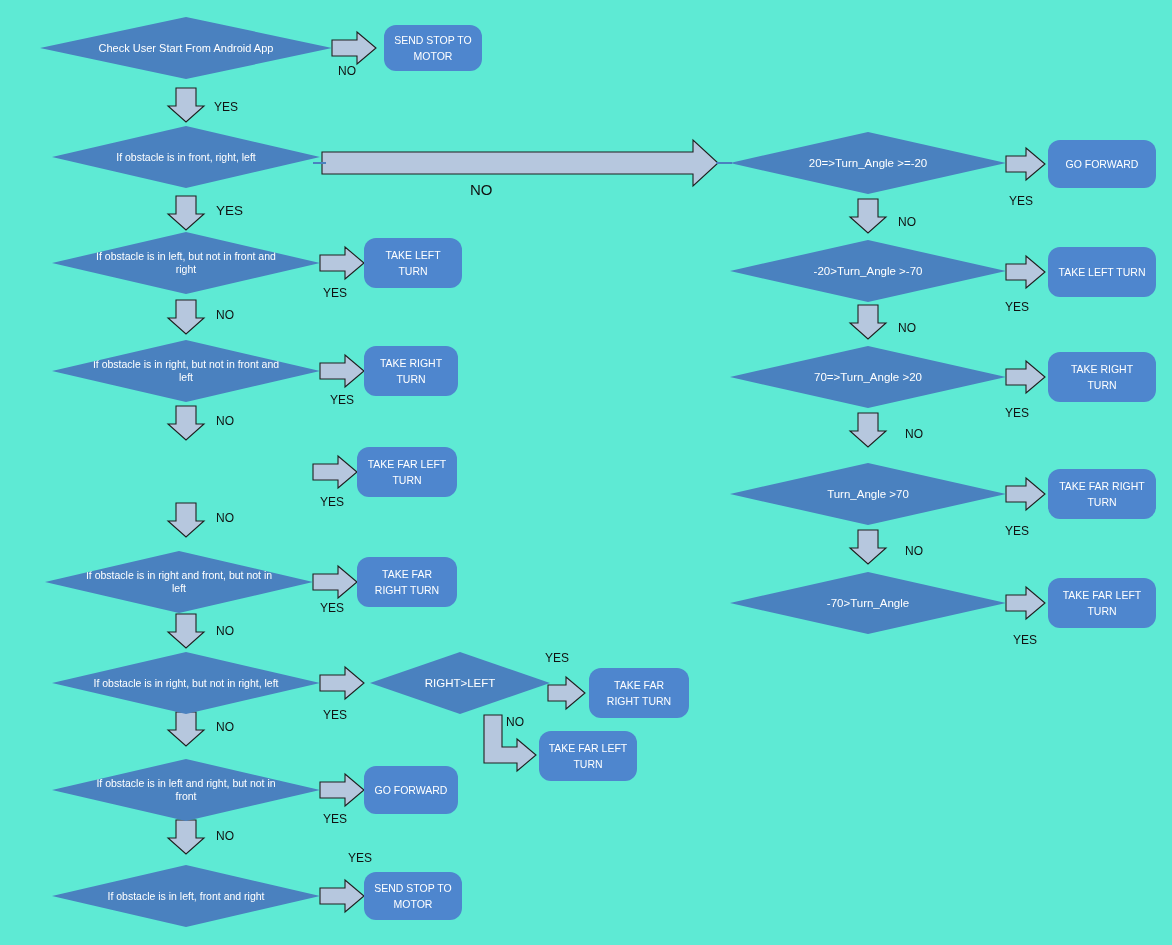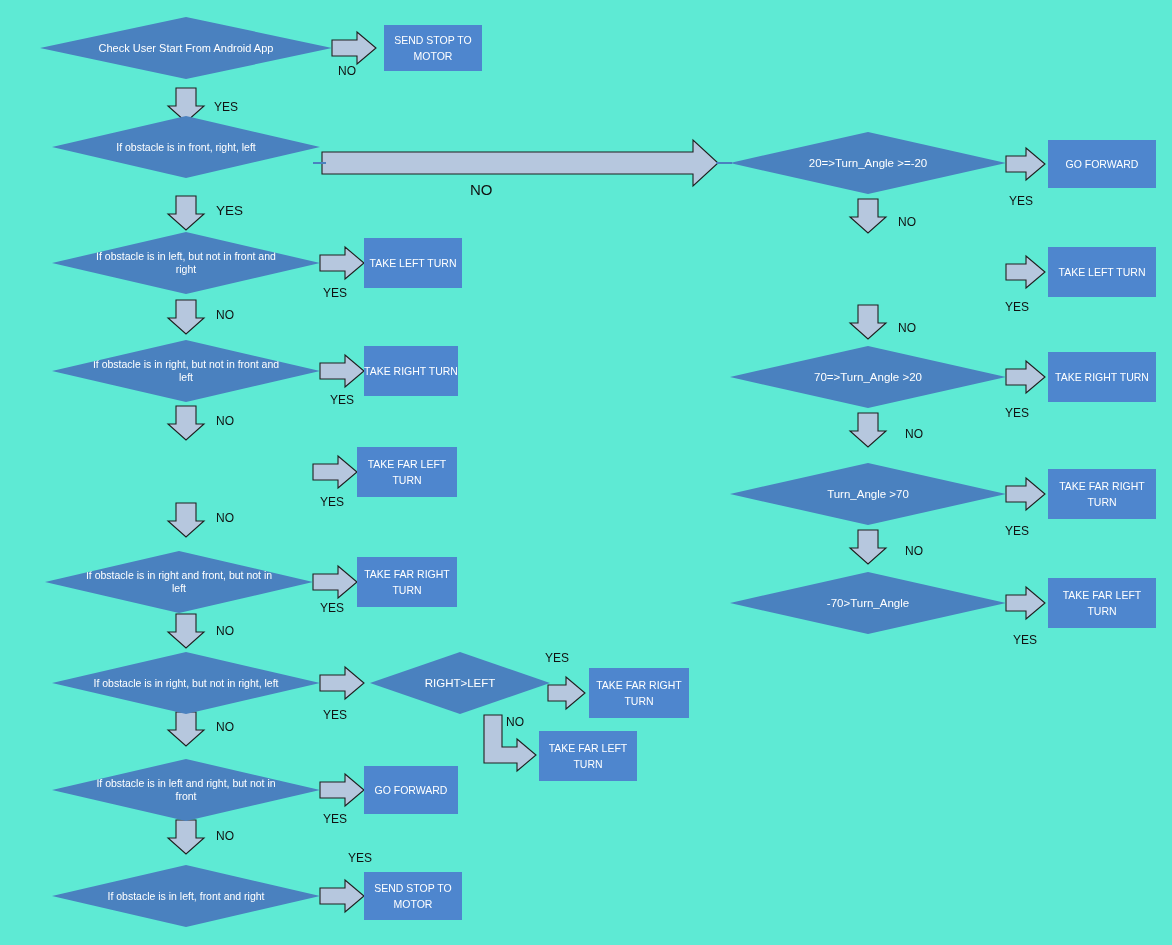--- a/index.html
+++ b/index.html
@@ -52,21 +52,22 @@
   
   .box {
     display: flex;
     align-items: center;
     justify-content: center;
     text-align: center;
     color: #ffffff;
     background: #4e86ce;
     font-size: 10.5px;
     line-height: 16px;
-    padding: 0 0;
+    padding: 0 8px;
+    border-radius: 12px;
   }
   .box .blabel { display: block; width: 100%; }
 
   
   .edge-label {
     position: absolute;
     font-size: 12px;
     color: #111111;
     white-space: nowrap;
     line-height: 1;
@@ -150,21 +151,21 @@
     <polygon class="blockarrow" points="858,199 878,199 878,217 886,217 868,233 850,217 858,217"></polygon>
     <polygon class="blockarrow" points="858,305 878,305 878,323 886,323 868,339 850,323 858,323"></polygon>
     <polygon class="blockarrow" points="858,413 878,413 878,431 886,431 868,447 850,431 858,431"></polygon>
     <polygon class="blockarrow" points="858,530 878,530 878,548 886,548 868,564 850,548 858,548"></polygon>
   </svg>
 
   <div class="node diamond big" style="left:40px; top:17px; width:292px; height:62px;">
     <span class="dlabel">Check User Start From Android App</span>
   </div>
 
-  <div class="node diamond" style="left:52px; top:116px; width:268px; height:62px;justify-content:center;">
+  <div class="node diamond" style="left:52px; top:126px; width:268px; height:62px;justify-content:center;">
     <span class="dlabel">If obstacle is in front, right, left</span>
   </div>
 
   <div class="node diamond" style="left:52px; top:340px; width:268px; height:62px;">
     <span class="dlabel">If obstacle is in right, but not in front and left</span>
   </div>
 
   <div class="node diamond" style="left:52px; top:232px; width:268px; height:62px;">
     <span class="dlabel">If obstacle is in left, but not in front and right</span>
   </div>
@@ -223,20 +224,23 @@
   </div>
 
   <div class="node box" style="left:539px; top:731px; width:98px; height:50px;">
     <span class="blabel">TAKE FAR LEFT TURN</span>
   </div>
 
   <div class="node diamond rt" style="left:730px; top:132px; width:276px; height:62px;">
     <span class="dlabel">20=&gt;Turn_Angle &gt;=-20</span>
   </div>
 
+  <div class="node diamond rt" style="left:730px; top:240px; width:276px; height:62px;">
+    <span class="dlabel">-20&gt;Turn_Angle &gt;-70</span>
+  </div>
 
   <div class="node diamond rt" style="left:730px; top:346px; width:276px; height:62px;">
     <span class="dlabel">70=&gt;Turn_Angle &gt;20</span>
   </div>
 
   <div class="node diamond rt" style="left:730px; top:463px; width:276px; height:62px;text-align:center;">
     <span class="dlabel">Turn_Angle &gt;70</span>
   </div>
 
   <div class="node diamond rt" style="left:730px; top:572px; width:276px; height:62px;">

